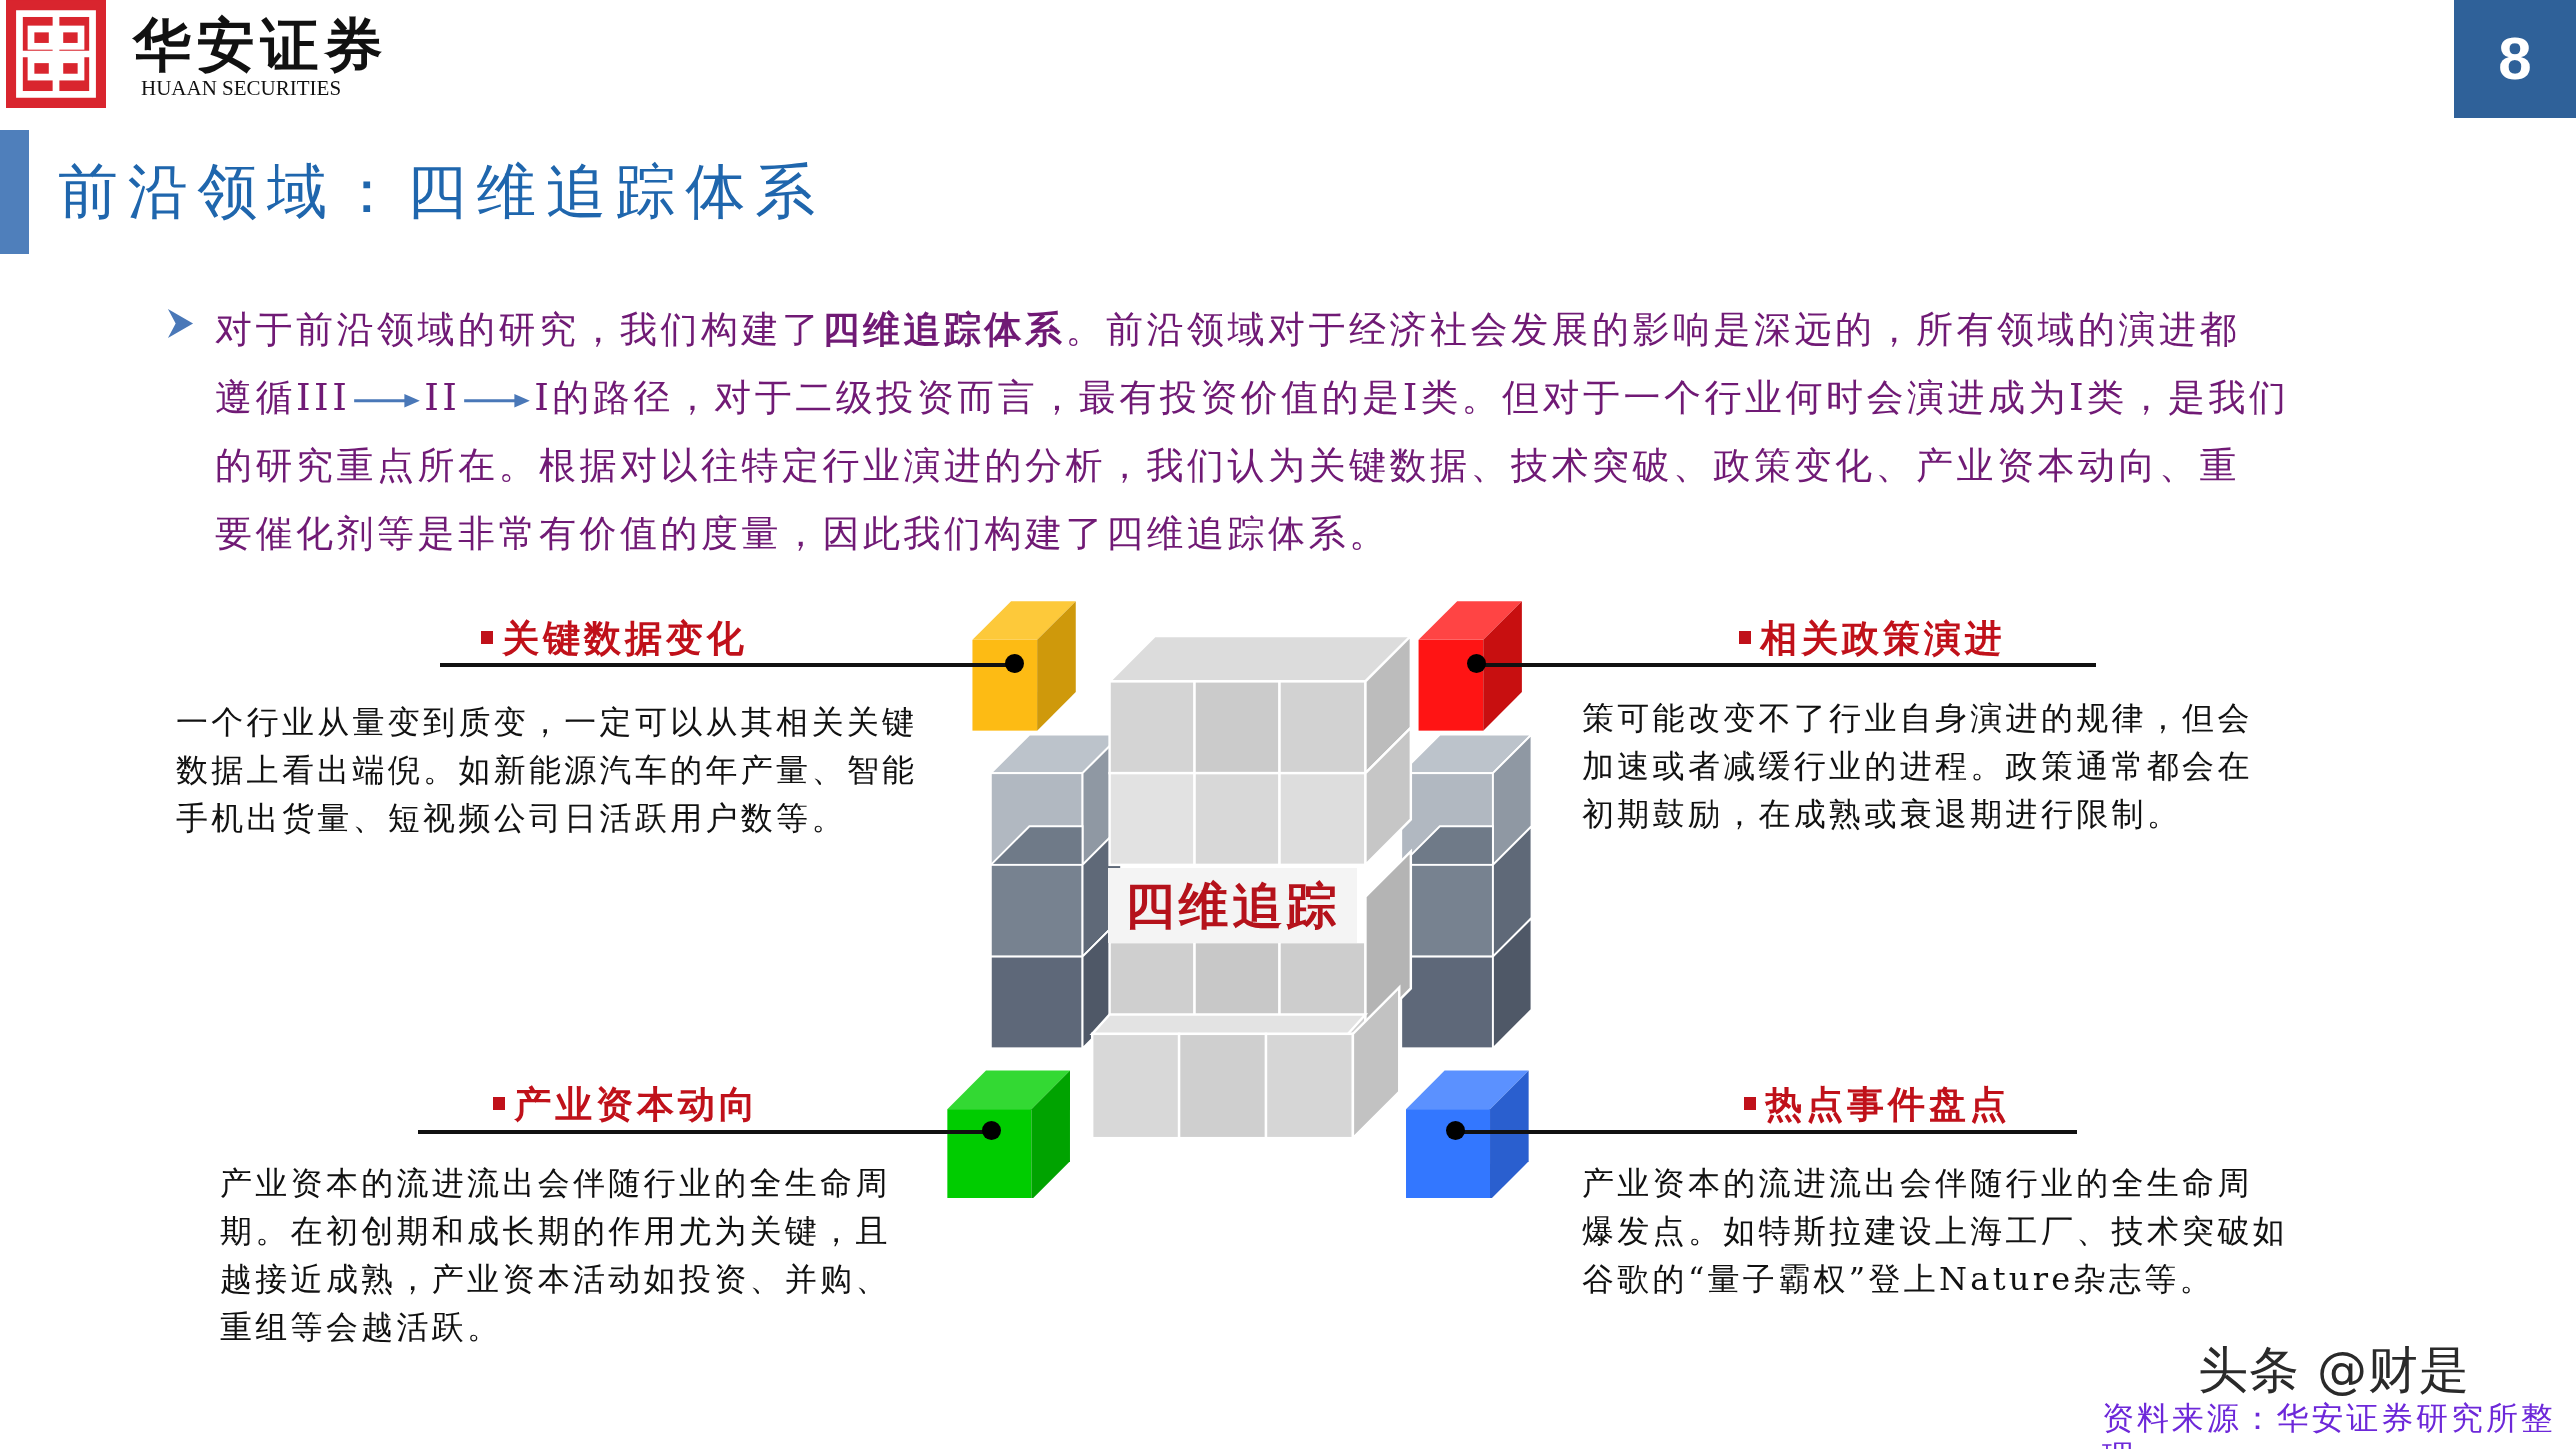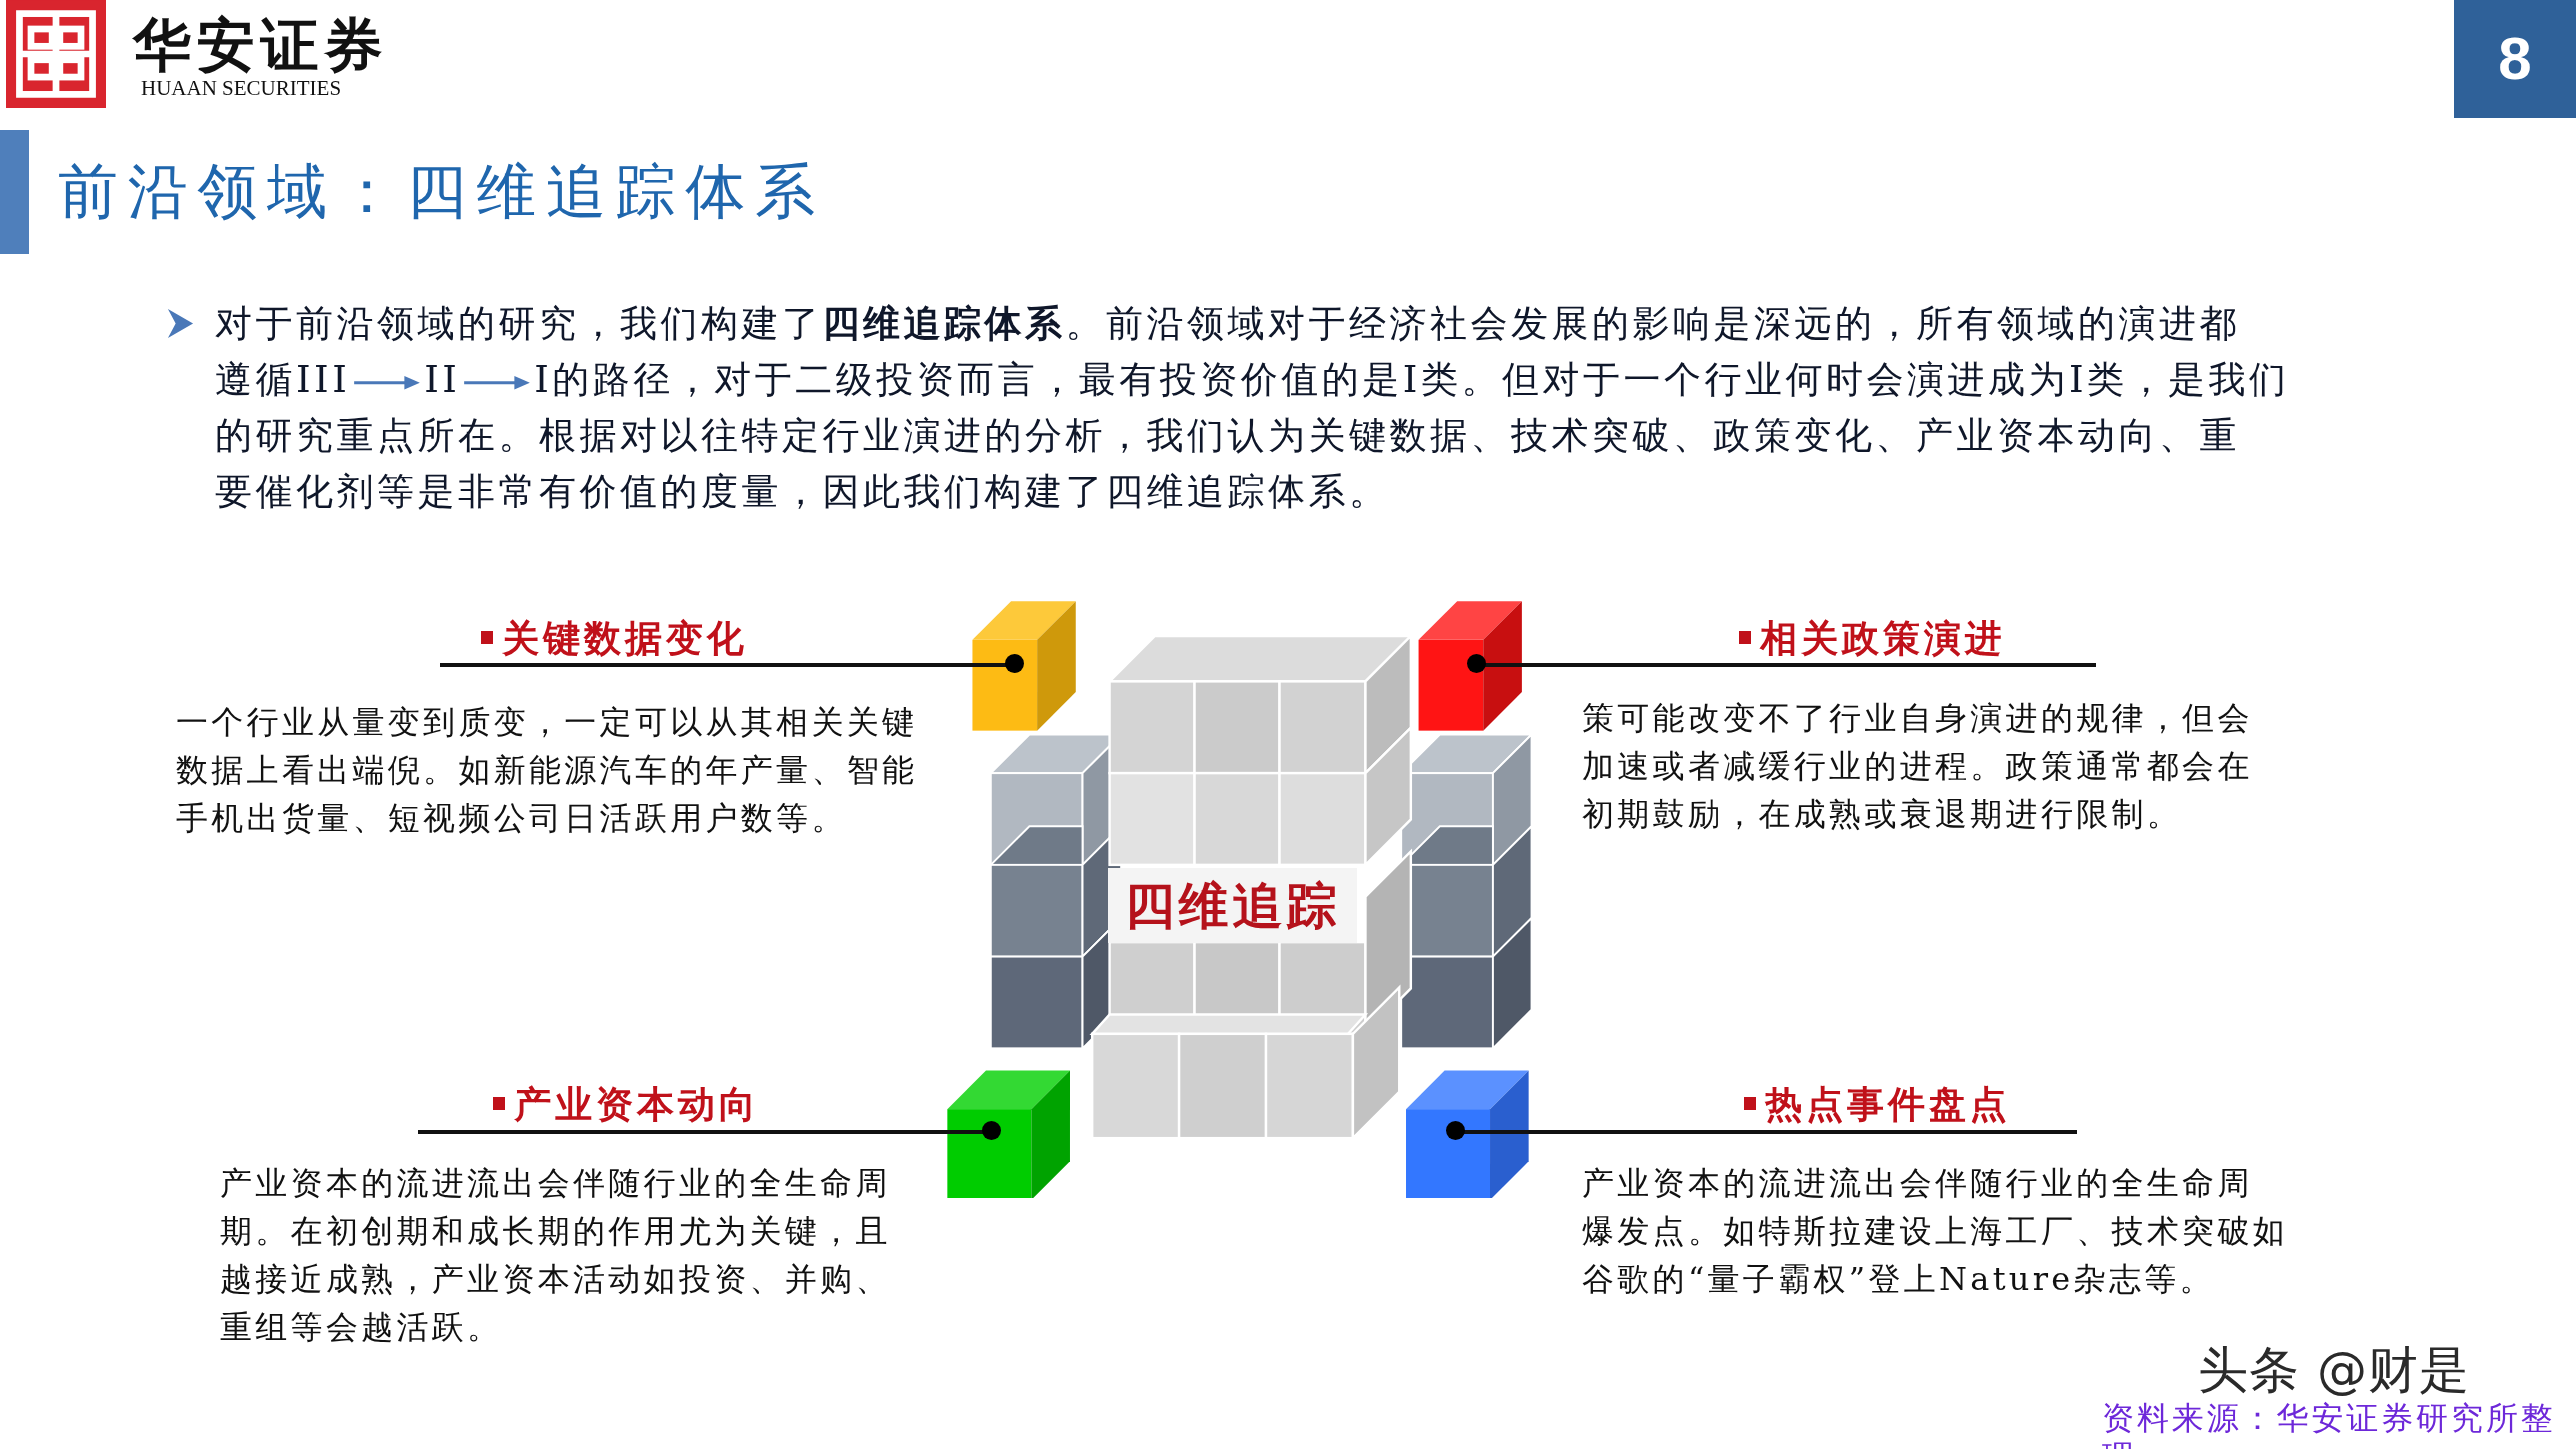--- a/index.html
+++ b/index.html
@@ -32,21 +32,21 @@
   .title-bar { left: 0; top: 130px; width: 29px; height: 124px; background: #4f7fbb; }
   .title {
     left: 58px; top: 143px; font-size: 60px; line-height: 97px;
     color: #1f66ad; letter-spacing: 9.7px; font-family: "DejaVu Serif", serif;
   }
 
   
   .bullet-arrow { left: 166px; top: 307px; width: 29px; height: 33px; }
   .intro {
     left: 215px; top: 295px; width: 2174px;
-    font-size: 37px; line-height: 56px; letter-spacing: 3.5px; color: #0f172a;
+    font-size: 37px; line-height: 68px; letter-spacing: 3.5px; color: #701a75;
   }
   .intro b { font-weight: bold; }
   .path-arrow { display: inline-block; vertical-align: middle; margin: 0 1.9px; }
 
   
   .sec-title {
     font-size: 37px; line-height: 48px; color: #c0111a; font-weight: bold; letter-spacing: 3.9px;
     white-space: nowrap;
   }
   .sec-title .sq {

